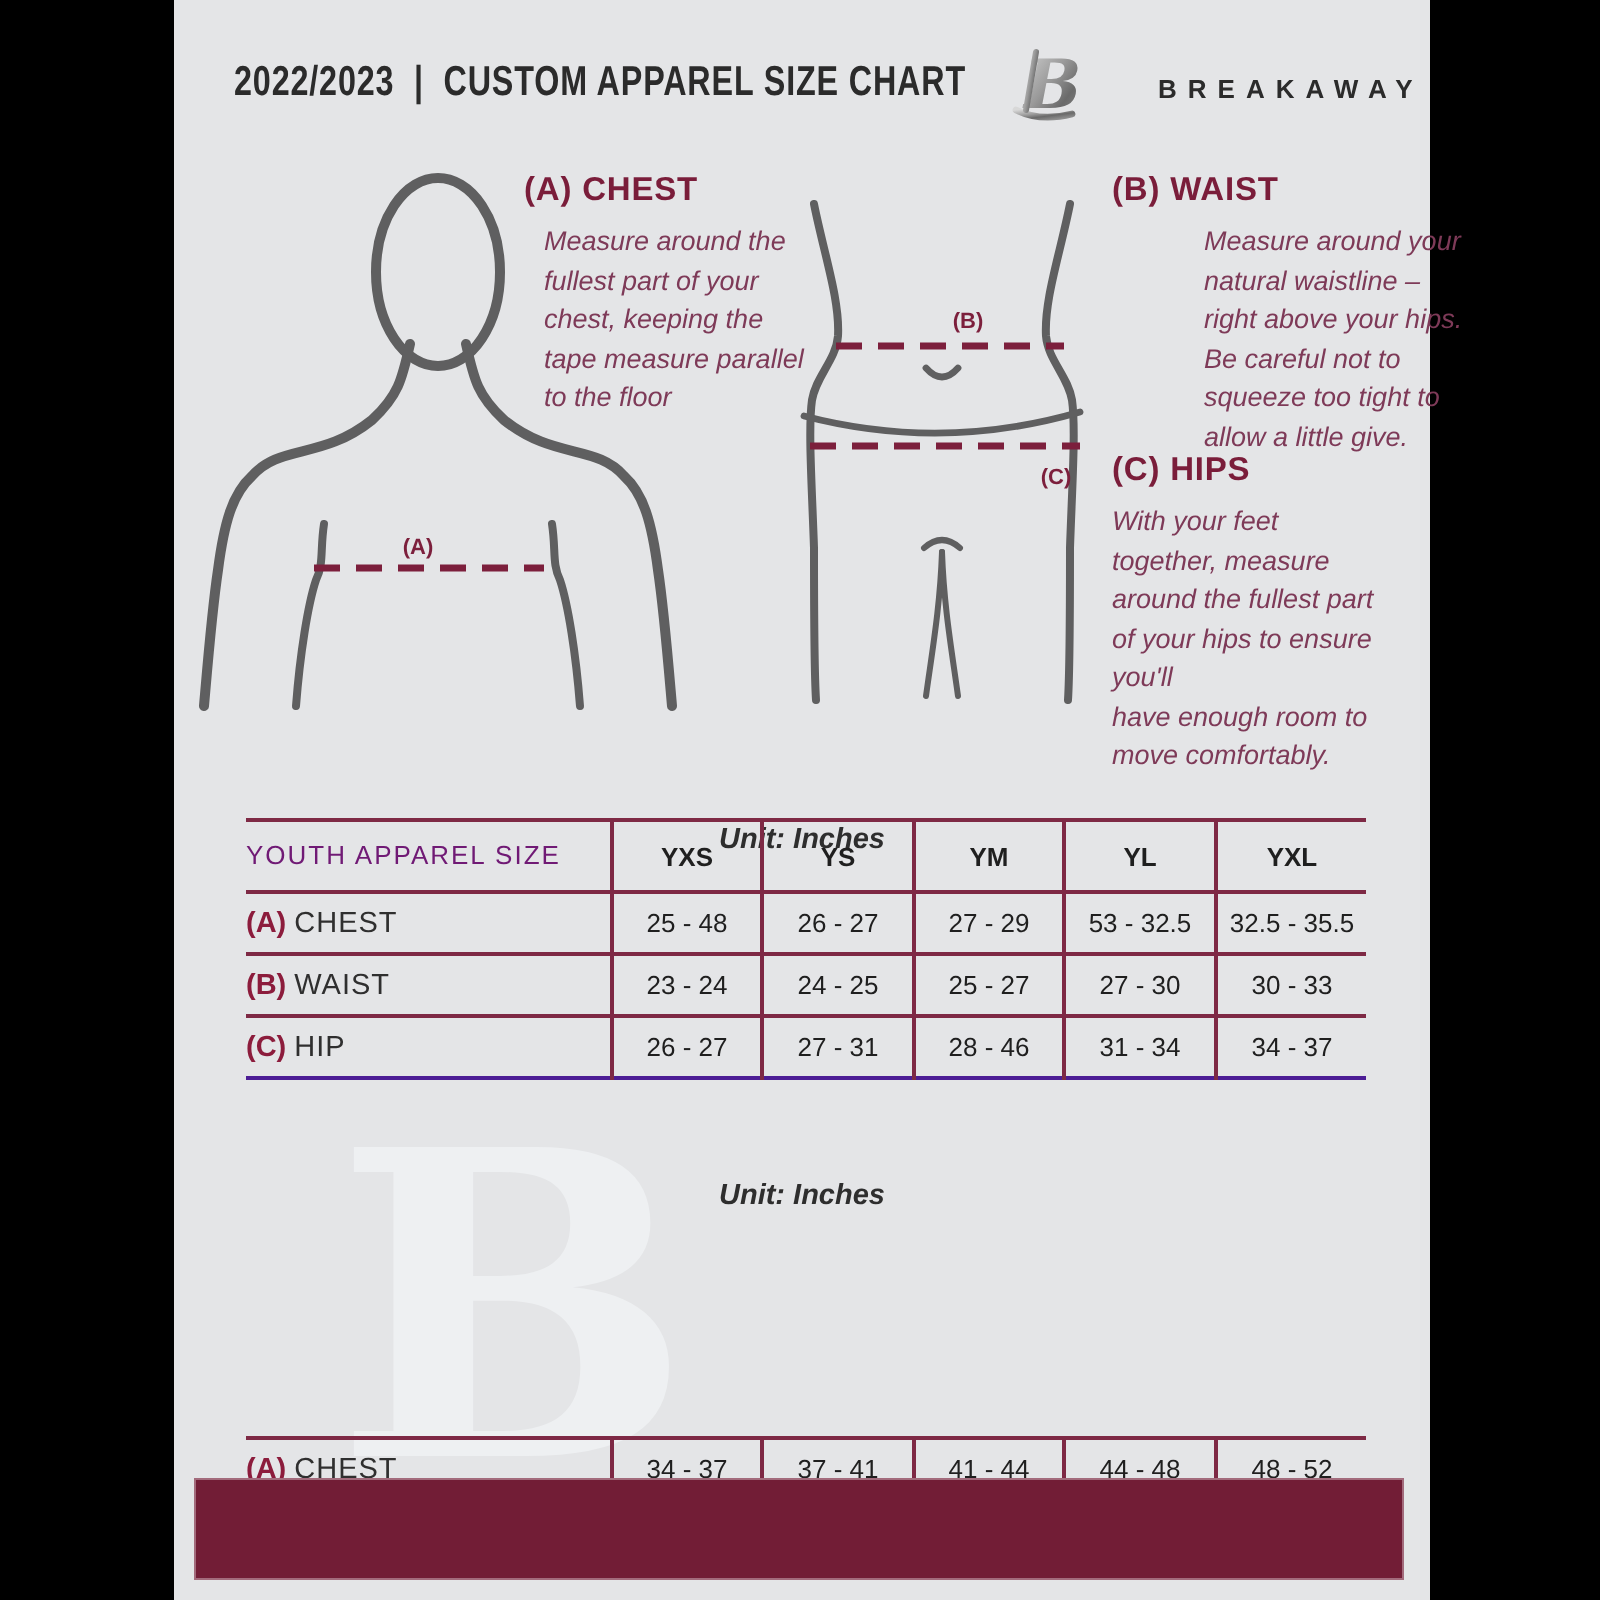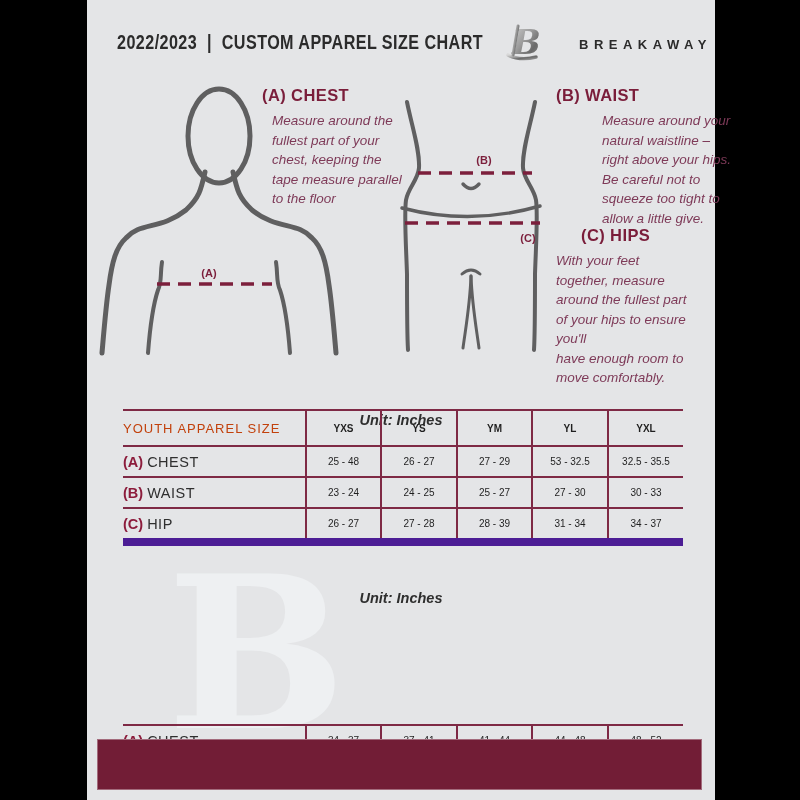--- a/index.html
+++ b/index.html
@@ -21,27 +21,27 @@
 
   
   .sec-title{left:0;width:628px;text-align:center;font-size:15px;font-weight:700;
              color:#262626;letter-spacing:.3px;}
   .sec-unit{left:0;width:628px;text-align:center;font-size:14.5px;font-style:italic;
             color:#2e2e2e;font-weight:700;margin-top:24px;}
 
   
   table.size{border-collapse:collapse;table-layout:fixed;width:560px;background:transparent;position:relative;z-index:2;}
   table.size tr{border-top:2px solid #7e2945;}
-  table.size tr.last{border-bottom:8px solid #4c1d95;}
+  table.size tr.last{border-bottom:2px solid #4c1d95;}
   table.size td{padding:0;vertical-align:middle;}
   td.lbl{padding-left:10px;}
-  td.val{border-left:2px solid #7e2945;text-align:center;font-size:10px;color:#1f1f1f;}
+  td.val{border-left:2px solid #7e2945;text-align:center;font-size:13px;color:#1f1f1f;}
   tr.hdr td{height:34px;}
   tr.datarow td{height:29px;}
-  .hdr-label{font-size:13px;color:#c2410c;letter-spacing:1px;}
+  .hdr-label{font-size:13px;color:#701a75;letter-spacing:1px;}
   .size-head{font-weight:700;font-size:14px;color:#1e1e1e;}
   .row-key{font-weight:700;color:#8c1c3c;font-size:14.5px;}
   .row-name{color:#2f2f2f;font-size:14.5px;letter-spacing:.5px;padding-left:4px;}
 
   
   .watermark{left:80px;top:548px;font-family:"DejaVu Serif",serif;font-weight:700;
              font-size:212px;line-height:212px;color:#eef0f2;z-index:1;user-select:none;}
 
   
   .footer-bar{left:10px;top:739px;width:605px;height:51px;background:#721d36;
@@ -110,21 +110,21 @@
 to the floor</div>
 
     <div class="abs inst-head" style="left:469px;top:86px;">(B) WAIST</div>
     <div class="abs inst-body" style="left:469px;top:111px;width:170px;margin-left:46px;">Measure around your
 natural waistline –
 right above your hips.
 Be careful not to
 squeeze too tight to
 allow a little give.</div>
 
-    <div class="abs inst-head" style="left:494px;top:226px;">(C) HIPS</div>
+    <div class="abs inst-head" style="left:469px;top:226px;">(C) HIPS</div>
     <div class="abs inst-body" style="left:469px;top:251px;width:175px;">With your feet
 together, measure
 around the fullest part
 of your hips to ensure
 you'll
 have enough room to
 move comfortably.</div>
 
     <div class="abs sec-unit" style="top:388px;">Unit: Inches</div>
 
@@ -158,22 +158,22 @@
         <td class="lbl"><span class="row-key">(B)</span><span class="row-name">WAIST</span></td>
         <td class="val">23 - 24</td>
         <td class="val">24 - 25</td>
         <td class="val">25 - 27</td>
         <td class="val">27 - 30</td>
         <td class="val">30 - 33</td>
       </tr>
       <tr class="datarow last">
         <td class="lbl"><span class="row-key">(C)</span><span class="row-name">HIP</span></td>
         <td class="val">26 - 27</td>
-        <td class="val">27 - 28</td>
-        <td class="val">28 - 39</td>
+        <td class="val">27 - 31</td>
+        <td class="val">28 - 46</td>
         <td class="val">31 - 34</td>
         <td class="val">34 - 37</td>
       </tr>
     </tbody>
       </table>
 
     <div class="abs sec-unit" style="top:566px;">Unit: Inches</div>
 
     <table class="size abs" style="left:36px;top:587px;">
       <colgroup>

